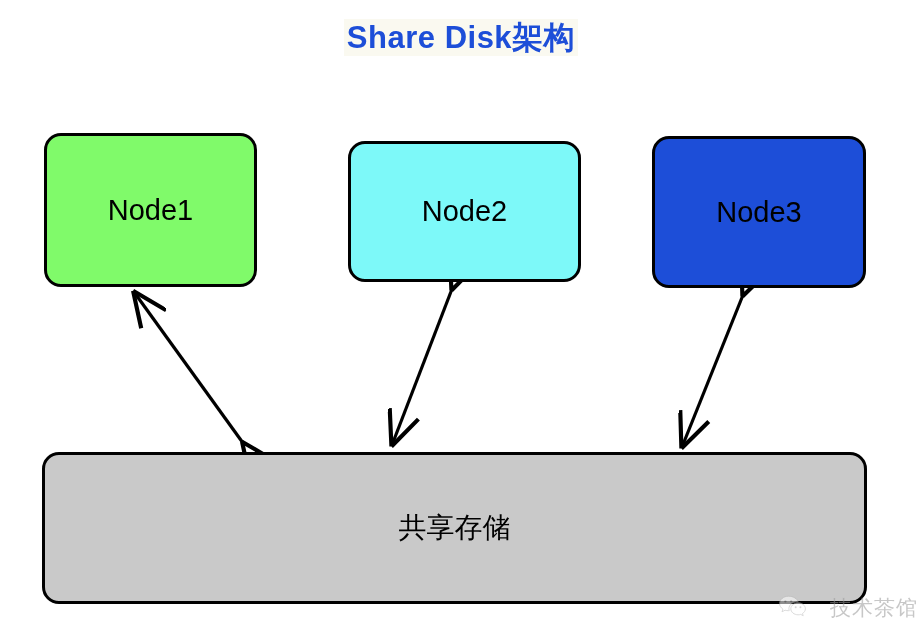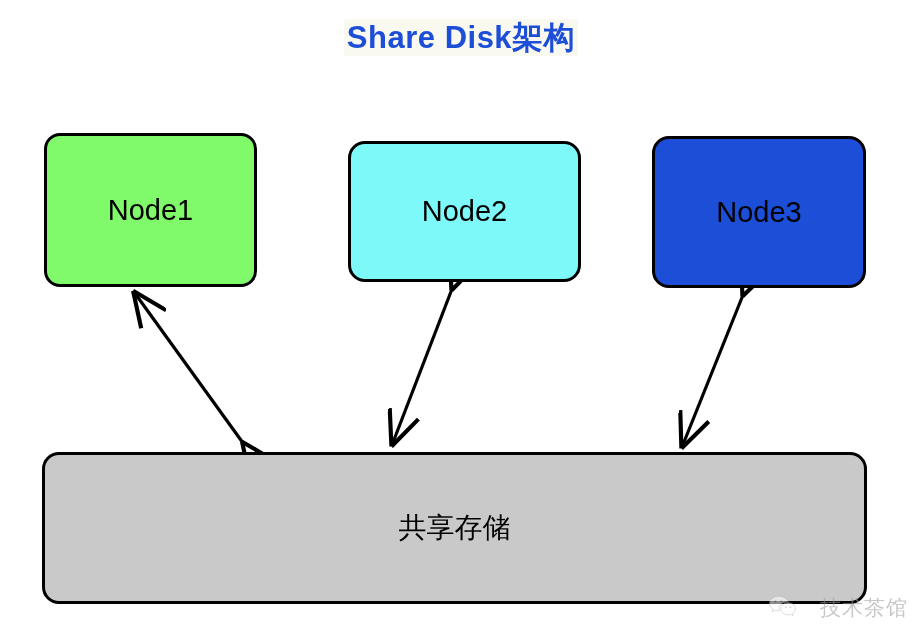--- a/index.html
+++ b/index.html
@@ -52,38 +52,38 @@
     font-weight: normal;
   }
   .storage-box {
     font-size: 28px;
     font-weight: normal;
   }
   .node-label, .storage-label {
     pointer-events: none;
   }
 
-  #node-1 { left: 44px;  top: 133px; width: 213px; height: 154px; background: #80fa6a; border-radius: 16px; }
+  #node-1 { left: 44px;  top: 133px; width: 213px; height: 154px; background: #80fa6a; }
   #node-2 { left: 348px; top: 141px; width: 233px; height: 141px; background: #7df9f9; }
   #node-3 { left: 652px; top: 136px; width: 214px; height: 152px; background: #1d4ed8; }
   #shared-storage { left: 42px; top: 452px; width: 825px; height: 152px; background: #c9c9c9; }
 
   
   #arrow-layer {
     position: absolute;
     left: 0;
     top: 0;
     width: 922px;
     height: 638px;
   }
 
   
   #watermark {
     position: absolute;
-    right: 14px;
+    right: 4px;
     bottom: 16px;
     display: flex;
     align-items: center;
     gap: 24px;
     opacity: 0.55;
     pointer-events: none;
   }
   #watermark .wm-text {
     font-size: 21px;
     color: #9a9a9a;

